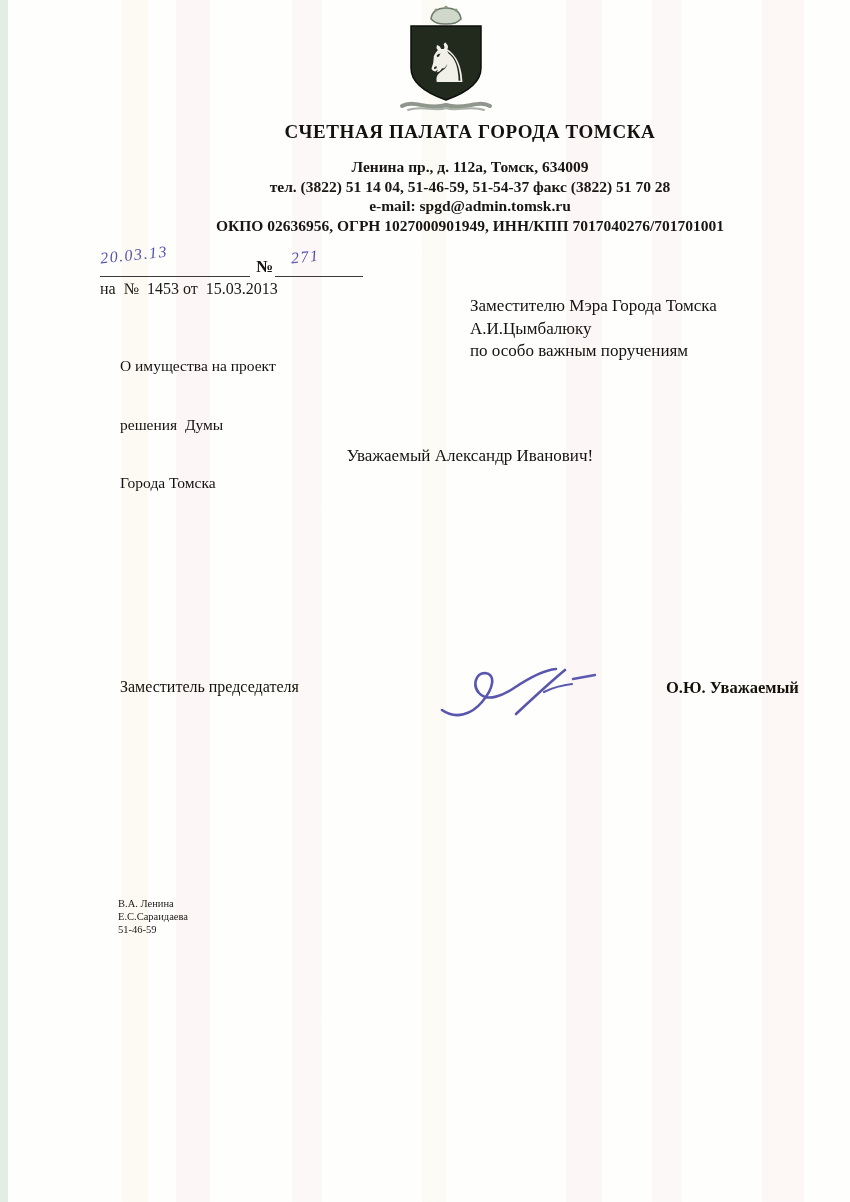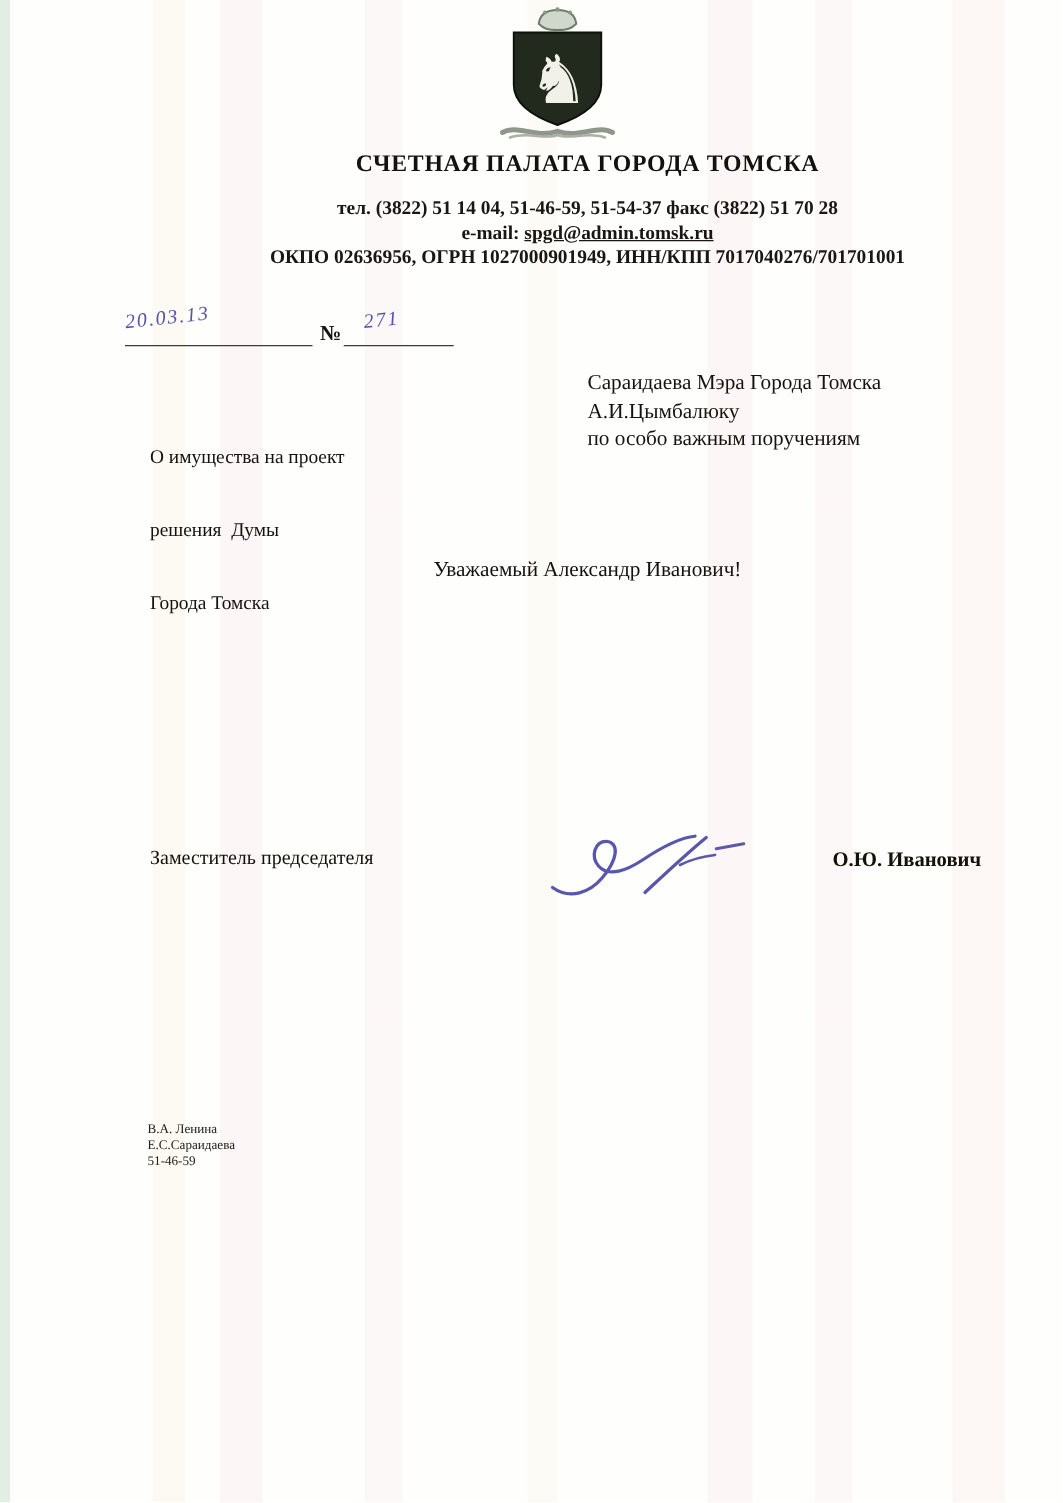--- a/index.html
+++ b/index.html
@@ -30,21 +30,21 @@
 
   
   .emblem{position:absolute;left:396px;top:2px;width:100px;height:112px;}
 
   
   .org-title{
     position:absolute;left:0;top:121px;width:100%;
     font-size:19px;font-weight:bold;letter-spacing:.6px;color:#14120f;
   }
   .hq{position:absolute;left:0;top:157px;width:100%;font-size:15.5px;font-weight:bold;line-height:19.5px;color:#191613;}
-  .hq .email-link{text-decoration:underline;}
+  .hq .email-link{}
 
   
   .ref-block{position:absolute;left:100px;top:244px;width:300px;}
   .ref-row{display:flex;align-items:flex-end;}
   .ref-date-cell{width:150px;height:32px;border-bottom:1.5px solid #3b3b3b;position:relative;}
   .ref-num-cell{width:88px;height:32px;border-bottom:1.5px solid #3b3b3b;position:relative;}
   .numero{font-size:17px;font-weight:600;margin:0 2px 0 6px;line-height:20px;}
   .handwriting{
     color:#5553ab;font-style:italic;font-size:16px;letter-spacing:1.5px;
     transform:rotate(-6deg);position:absolute;white-space:nowrap;
@@ -91,60 +91,62 @@
     </g>
     <g>
       <path d="M6,104 C18,97 32,109 50,103 C68,109 82,97 94,104" fill="none" stroke="#8f968c" stroke-width="4" stroke-linecap="round"></path>
       <path d="M12,108 C26,103 40,110 50,106 C60,110 74,103 88,108" fill="none" stroke="#aab0a5" stroke-width="2" stroke-linecap="round"></path>
     </g>
   </svg>
 
   <div class="content">
     <div class="org-title">СЧЕТНАЯ ПАЛАТА ГОРОДА ТОМСКА</div>
     <div class="hq">
+      <div>Ленина пр., д. 112а, Томск, 634009</div>
       <div>тел. (3822) 51 14 04, 51-46-59, 51-54-37 факс (3822) 51 70 28</div>
       <div><span>e-mail: </span><span class="email-link">spgd@admin.tomsk.ru</span></div>
       <div>ОКПО 02636956, ОГРН 1027000901949, ИНН/КПП 7017040276/701701001</div>
     </div>
     <div class="salutation">Уважаемый Александр Иванович!</div>
   </div>
 
   <div class="ref-block">
     <div class="ref-row">
       <div class="ref-date-cell">
         <span class="handwriting hw-date">20.03.13</span>
       </div>
       <span class="numero">№</span>
       <div class="ref-num-cell">
         <span class="handwriting hw-num">271</span>
       </div>
     </div>
+    <div class="reply-line">на  №  1453 от  15.03.2013</div>
   </div>
 
   <div class="addressee">
-    <div>Сараидаева Мэра Города Томска</div>
+    <div>Заместителю Мэра Города Томска</div>
     <div>А.И.Цымбалюку</div>
     <div>по особо важным поручениям</div>
   </div>
 
   <div class="subject">
     <div>О имущества на проект</div>
     <div>решения  Думы</div>
     <div>Города Томска</div>
   </div>
 
 
   <div class="sig-position">Заместитель председателя</div>
   <svg class="sig-ink" viewBox="0 0 180 85">
     <path d="M10,66 C24,76 40,70 50,58 C62,44 64,30 53,29 C44,29 40,41 47,49 C55,58 70,52 82,44 C97,34 112,26 124,25" fill="none" stroke="#4a48a6" stroke-width="2.6" stroke-linecap="round" opacity="0.92"></path>
     <path d="M84,70 C98,57 116,40 133,26" fill="none" stroke="#4a48a6" stroke-width="2.6" stroke-linecap="round" opacity="0.92"></path>
     <path d="M112,48 C122,43 131,41 140,40" fill="none" stroke="#4a48a6" stroke-width="2.2" stroke-linecap="round" opacity="0.9"></path>
     <path d="M141,35 L163,31" fill="none" stroke="#4a48a6" stroke-width="2.4" stroke-linecap="round" opacity="0.9"></path>
   </svg>
-  <div class="sig-name">О.Ю. Иванович</div>
+  <div class="sig-name">О.Ю. Уважаемый</div>
 
   <div class="executors">
     <div>В.А. Ленина</div>
     <div>Е.С.Сараидаева</div>
     <div>51-46-59</div>
   </div>
 
 </div>
 
 </body></html>

